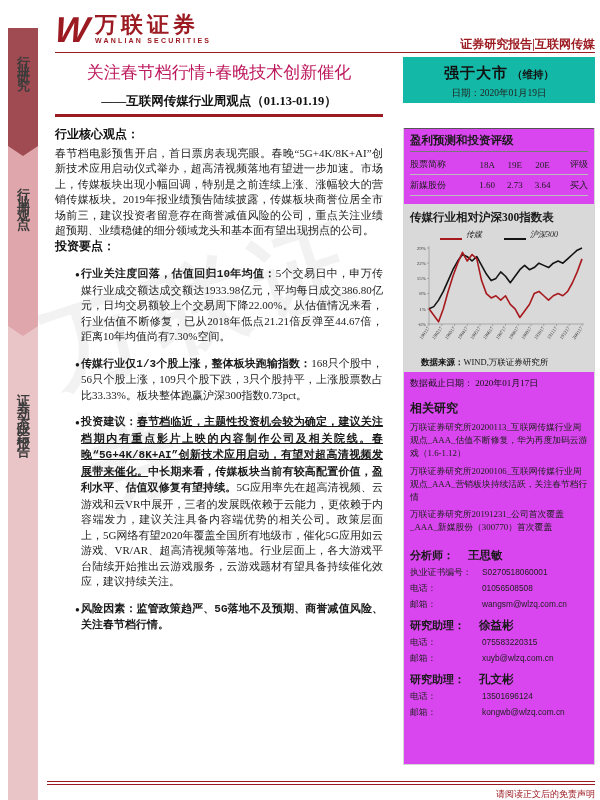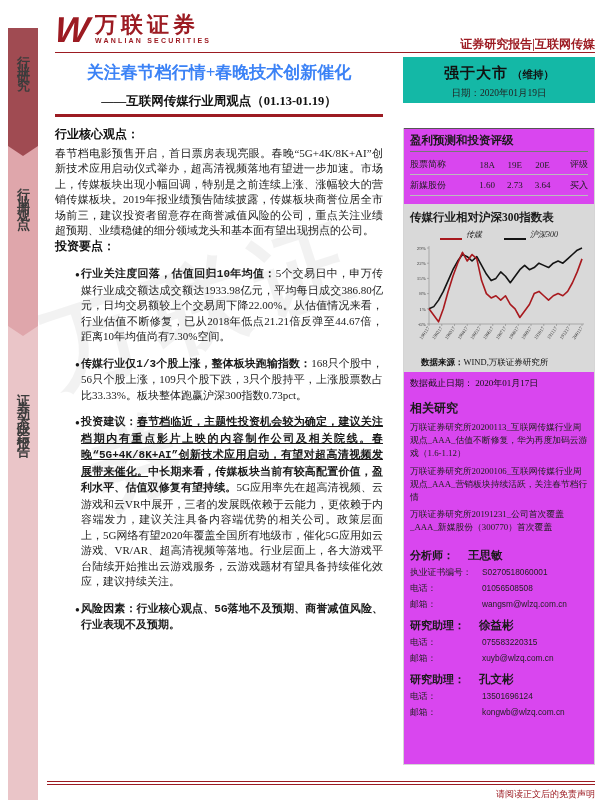--- a/index.html
+++ b/index.html
@@ -19,21 +19,21 @@
 
   
   .logo{position:absolute;left:55px;top:13px;display:flex;align-items:flex-start;}
   .logo-w{font-family:"Liberation Sans",sans-serif;font-style:italic;font-weight:900;
           font-size:36px;line-height:34px;color:#9c1b22;margin-right:6px;transform:skewX(-6deg);}
   .logo-cn{font-size:22px;font-weight:bold;color:#9c1b22;letter-spacing:4px;line-height:24px;}
   .logo-en{font-family:"Liberation Sans",sans-serif;font-size:7px;font-weight:bold;color:#9c1b22;letter-spacing:2.2px;}
   .report-tag{position:absolute;right:5px;top:36px;font-size:12px;font-weight:bold;color:#9c1b22;}
   .hr1{position:absolute;left:55px;right:5px;top:52px;border-top:1.5px solid #9c1b22;}
   .title{position:absolute;left:55px;top:61px;width:328px;text-align:center;
-         font-size:17px;font-weight:bold;color:#3b82f6;}
+         font-size:17px;font-weight:normal;color:#be185d;}
   .subtitle{position:absolute;left:55px;top:93px;width:328px;text-align:center;
             font-size:12.5px;font-weight:bold;color:#111;}
   .hr2{position:absolute;left:55px;top:114px;width:328px;height:3px;background:#9c1b22;}
 
   .rating-box{position:absolute;left:403px;top:57px;width:192px;height:46px;background:#14b8a6;
               text-align:center;}
   .rating-line{margin-top:7px;font-weight:bold;color:#111;}
   .rating-main{font-size:15px;letter-spacing:1px;}
   .rating-note{font-size:10.5px;}
   .date-line{margin-top:4px;font-size:9.5px;color:#222;}
@@ -151,21 +151,21 @@
         <li>
           <span class="dot">●</span>
           <p><span class="b ">传媒行业仅1/3个股上涨，整体板块跑输指数：</span><span>168只个股中，56只个股上涨，109只个股下跌，3只个股持平，上涨股票数占比33.33%。板块整体跑赢沪深300指数0.73pct。</span></p>
         </li>
         <li>
           <span class="dot">●</span>
           <p><span class="b ">投资建议：</span><span class="b u">春节档临近，主题性投资机会较为确定，建议关注档期内有重点影片上映的内容制作公司及相关院线。春晚“5G+4K/8K+AI”创新技术应用启动，有望对超高清视频发展带来催化。</span><span class="b ">中长期来看，传媒板块当前有较高配置价值，盈利水平、估值双修复有望持续。</span><span>5G应用率先在超高清视频、云游戏和云VR中展开，三者的发展既依赖于云能力，更依赖于内容端发力，建议关注具备内容端优势的相关公司。政策层面上，5G网络有望2020年覆盖全国所有地级市，催化5G应用如云游戏、VR/AR、超高清视频等落地。行业层面上，各大游戏平台陆续开始推出云游戏服务，云游戏题材有望具备持续催化效应，建议持续关注。</span></p>
         </li>
         <li>
           <span class="dot">●</span>
-          <p><span class="b ">风险因素：</span><span class="b ">行业核心观点、5G落地不及预期、商誉减值风险、行业表现不及预期。</span></p>
+          <p><span class="b ">风险因素：</span><span class="b ">监管政策趋严、5G落地不及预期、商誉减值风险、关注春节档行情。</span></p>
         </li>
       </ul>
   </div>
 
   <div class="panel">
     <div class="sec-profit">
       <h4>盈利预测和投资评级</h4>
       <table class="profit">
         <thead>
             <tr>

